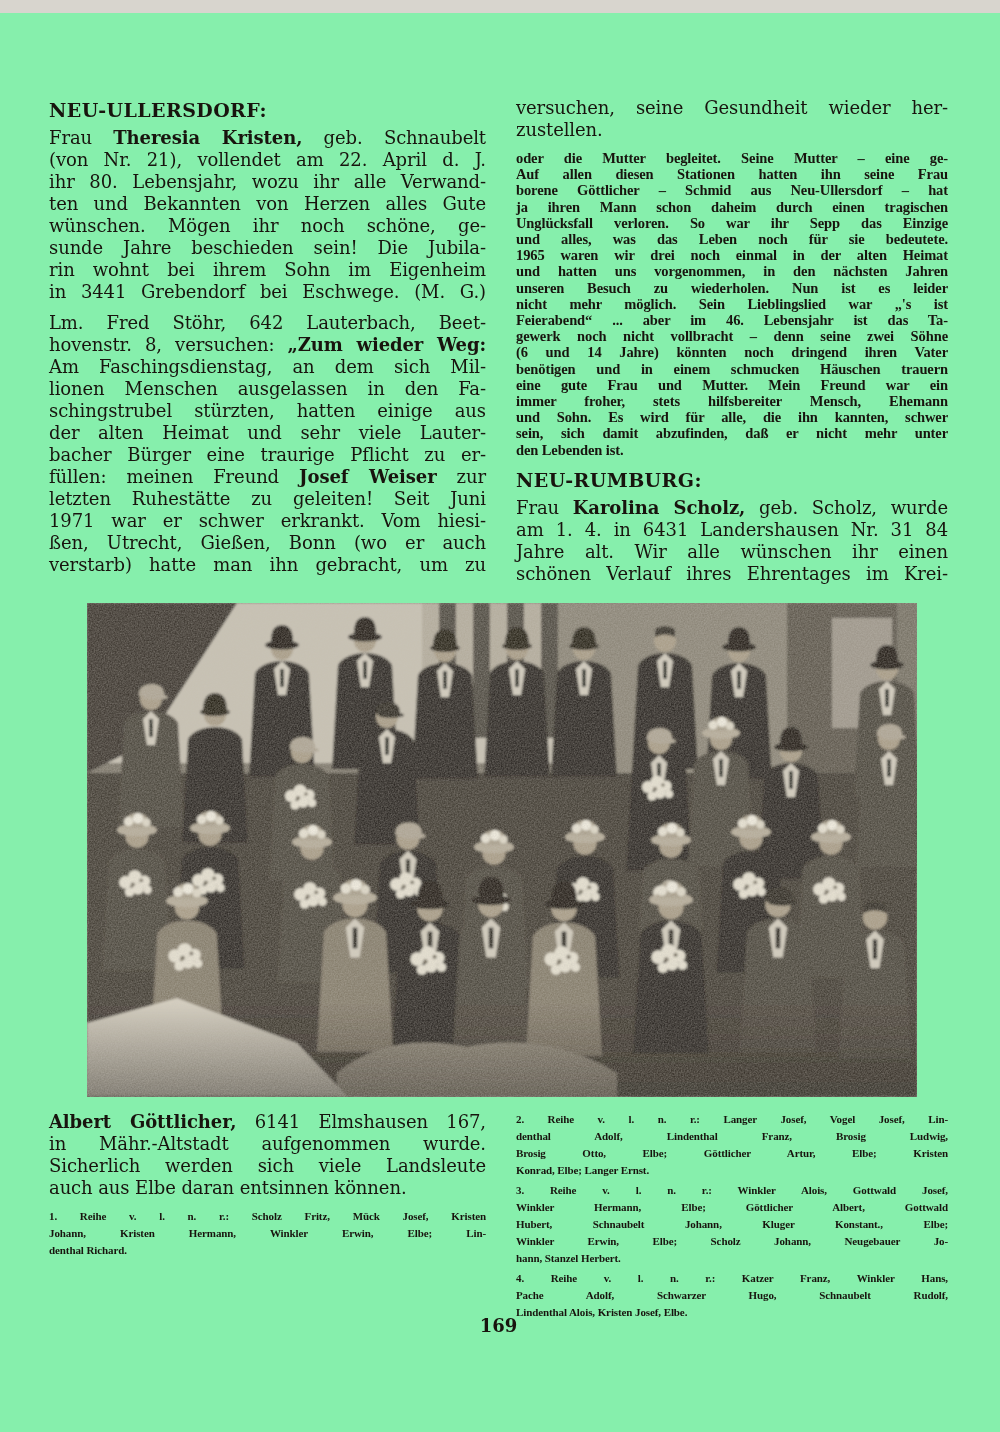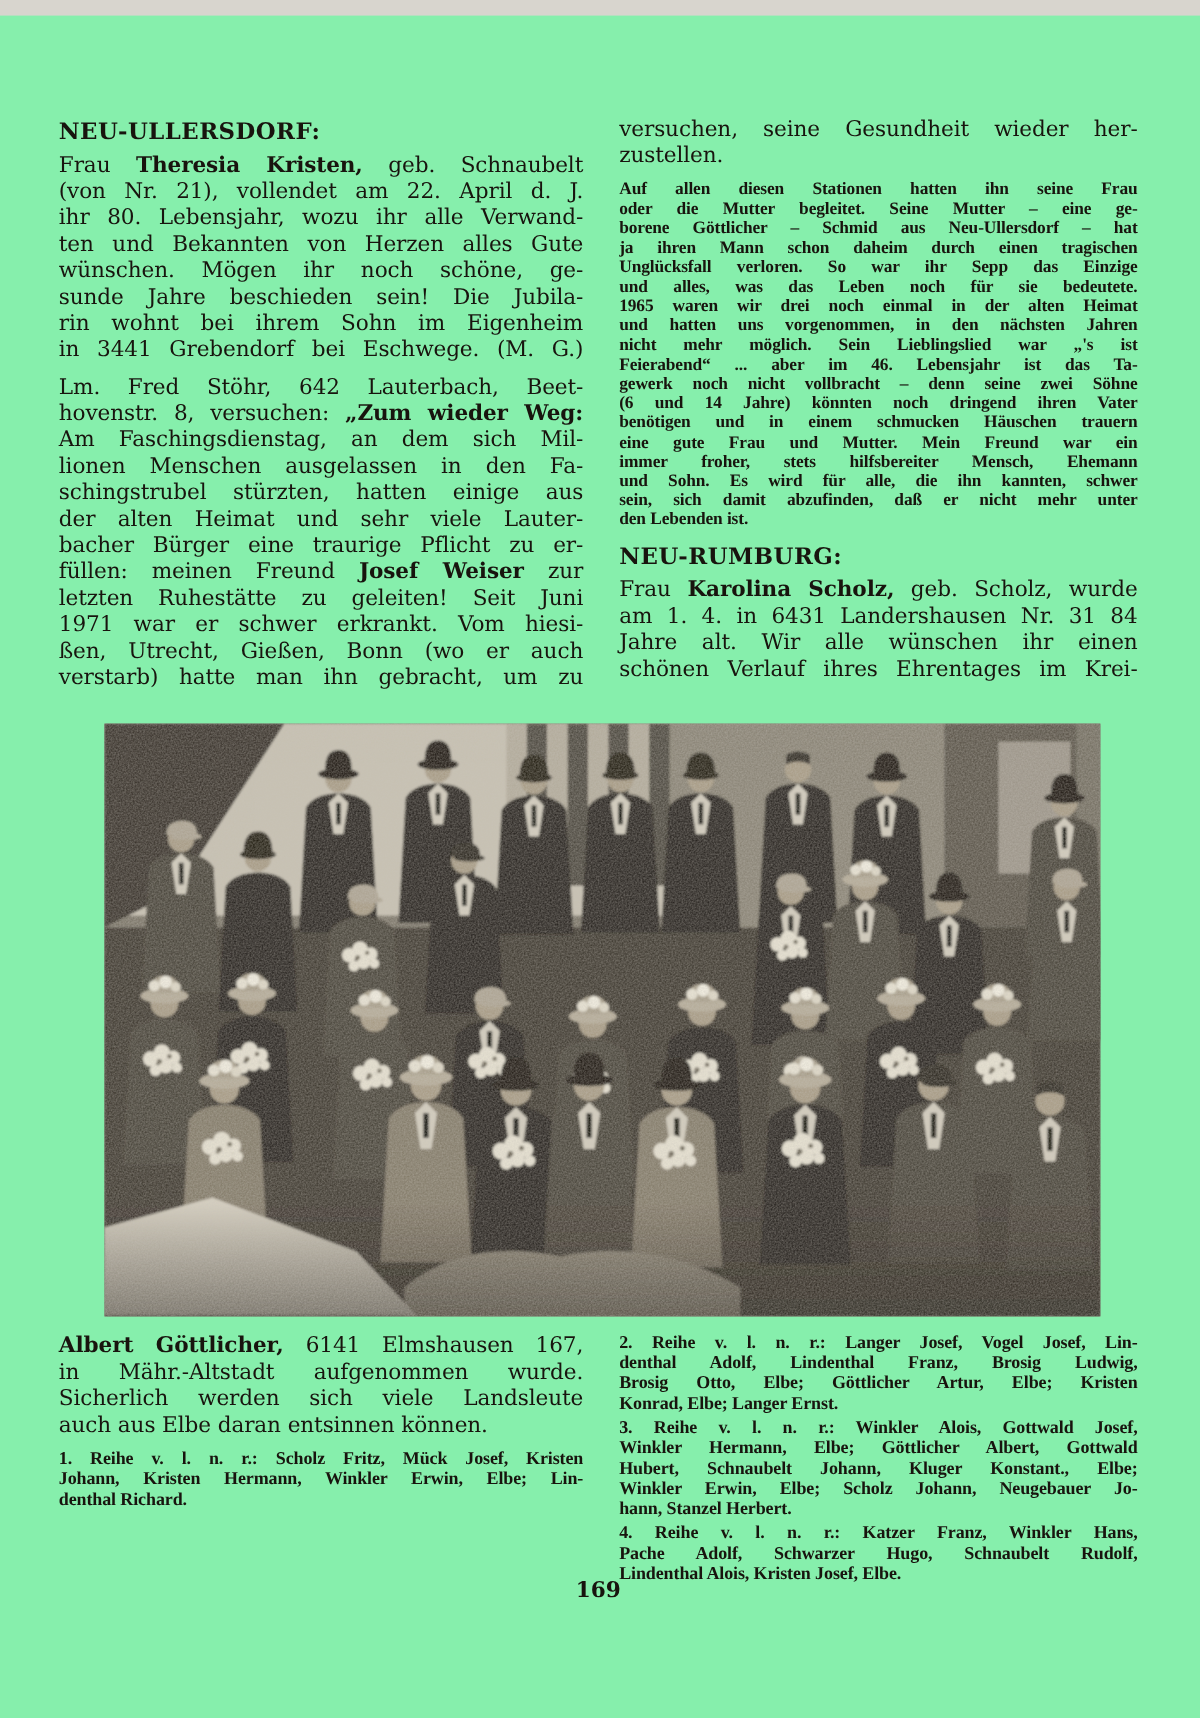--- a/index.html
+++ b/index.html
@@ -39,21 +39,21 @@
 
   .small-cond{margin-top:6px;}
   .small-cond .ln{
     font-family:"Liberation Serif", serif;
     font-weight:bold;
     font-size:14.5px;line-height:16.2px;letter-spacing:-0.1px;
   }
   .cap-small .ln{
     font-family:"Liberation Serif", serif;
     font-weight:bold;
-    font-size:15px;line-height:17px;letter-spacing:-0.1px;
+    font-size:11px;line-height:17px;letter-spacing:-0.1px;
   }
   .cap-small + .cap-small{margin-top:3px;}
   .row1-gap{margin-top:22px;}
 
   .photo{
     position:absolute;left:87px;top:590px;
     width:830px;height:494px;margin:0;padding:0;
     background:#7d776b;
   }
   .photo svg{display:block;width:830px;height:494px;}
@@ -95,28 +95,29 @@
           <div class="ln">ßen, Utrecht, Gießen, Bonn (wo er auch</div>
           <div class="ln">verstarb) hatte man ihn gebracht, um zu</div>
         </div>
     </div>
     <div class="col right">
       <div class="para big">
           <div class="ln">versuchen, seine Gesundheit wieder her-</div>
           <div class="ln last">zustellen.</div>
         </div>
       <div class="para small-cond">
+          <div class="ln">oder die Mutter begleitet. Seine Mutter – eine ge-</div>
           <div class="ln">Auf allen diesen Stationen hatten ihn seine Frau</div>
-          <div class="ln">oder die Mutter begleitet. Seine Mutter – eine ge-</div>
           <div class="ln">borene Göttlicher – Schmid aus Neu-Ullersdorf – hat</div>
           <div class="ln">ja ihren Mann schon daheim durch einen tragischen</div>
           <div class="ln">Unglücksfall verloren. So war ihr Sepp das Einzige</div>
           <div class="ln">und alles, was das Leben noch für sie bedeutete.</div>
           <div class="ln">1965 waren wir drei noch einmal in der alten Heimat</div>
           <div class="ln">und hatten uns vorgenommen, in den nächsten Jahren</div>
+          <div class="ln">unseren Besuch zu wiederholen. Nun ist es leider</div>
           <div class="ln">nicht mehr möglich. Sein Lieblingslied war „'s ist</div>
           <div class="ln">Feierabend“ ... aber im 46. Lebensjahr ist das Ta-</div>
           <div class="ln">gewerk noch nicht vollbracht – denn seine zwei Söhne</div>
           <div class="ln">(6 und 14 Jahre) könnten noch dringend ihren Vater</div>
           <div class="ln">benötigen und in einem schmucken Häuschen trauern</div>
           <div class="ln">eine gute Frau und Mutter. Mein Freund war ein</div>
           <div class="ln">immer froher, stets hilfsbereiter Mensch, Ehemann</div>
           <div class="ln">und Sohn. Es wird für alle, die ihn kannten, schwer</div>
           <div class="ln">sein, sich damit abzufinden, daß er nicht mehr unter</div>
           <div class="ln last">den Lebenden ist.</div>

